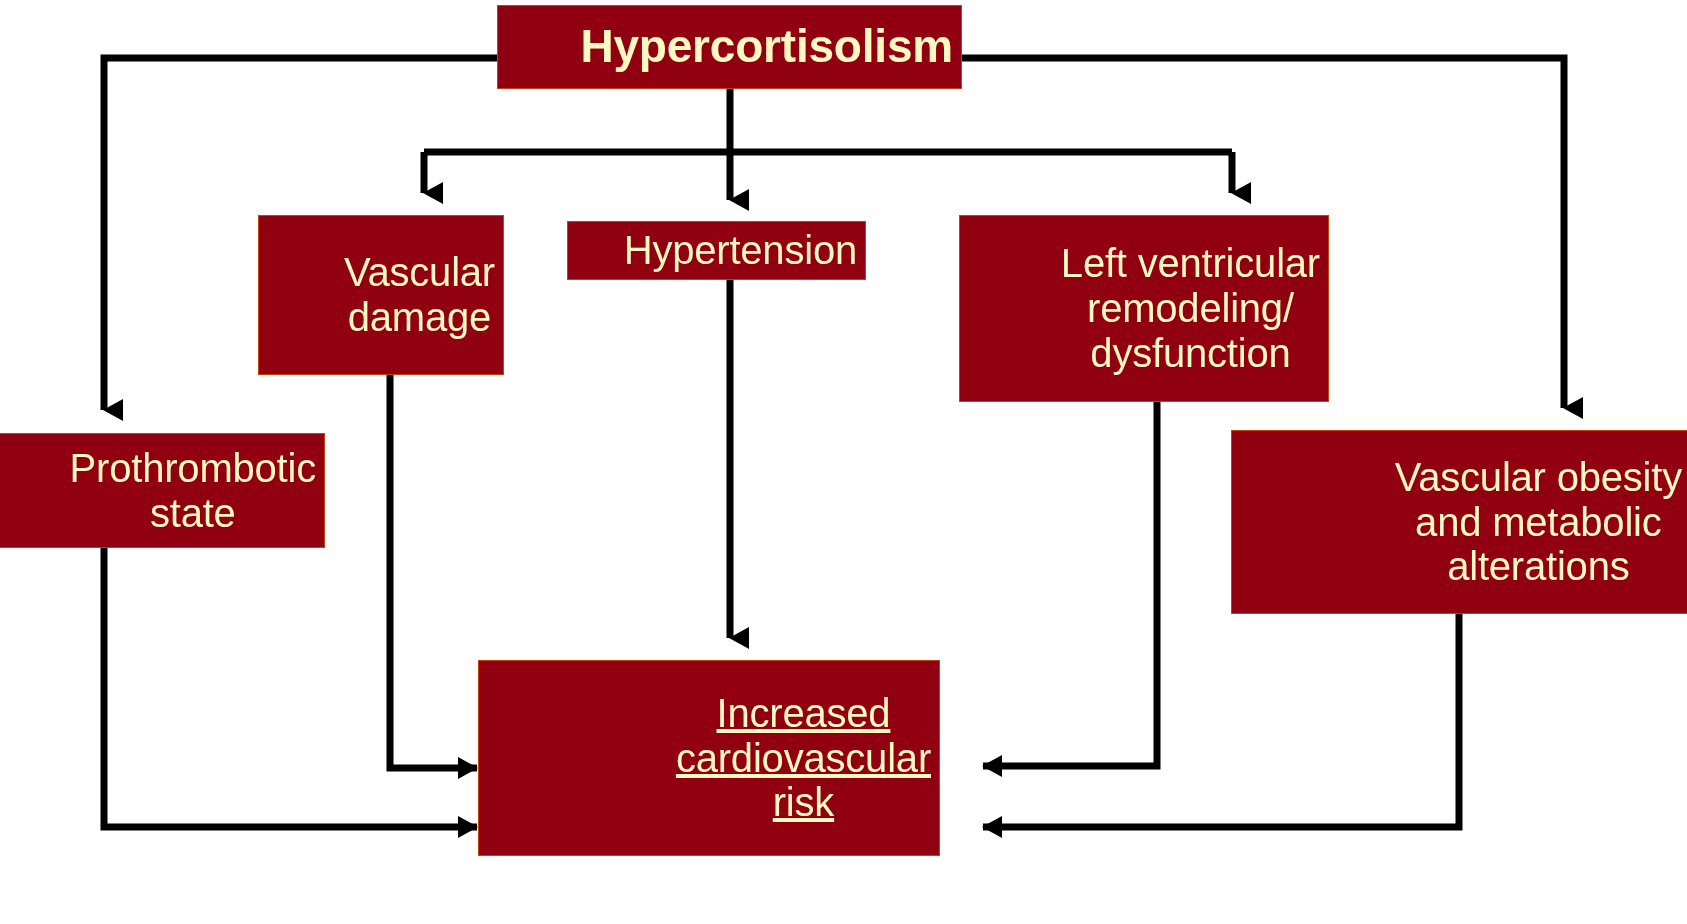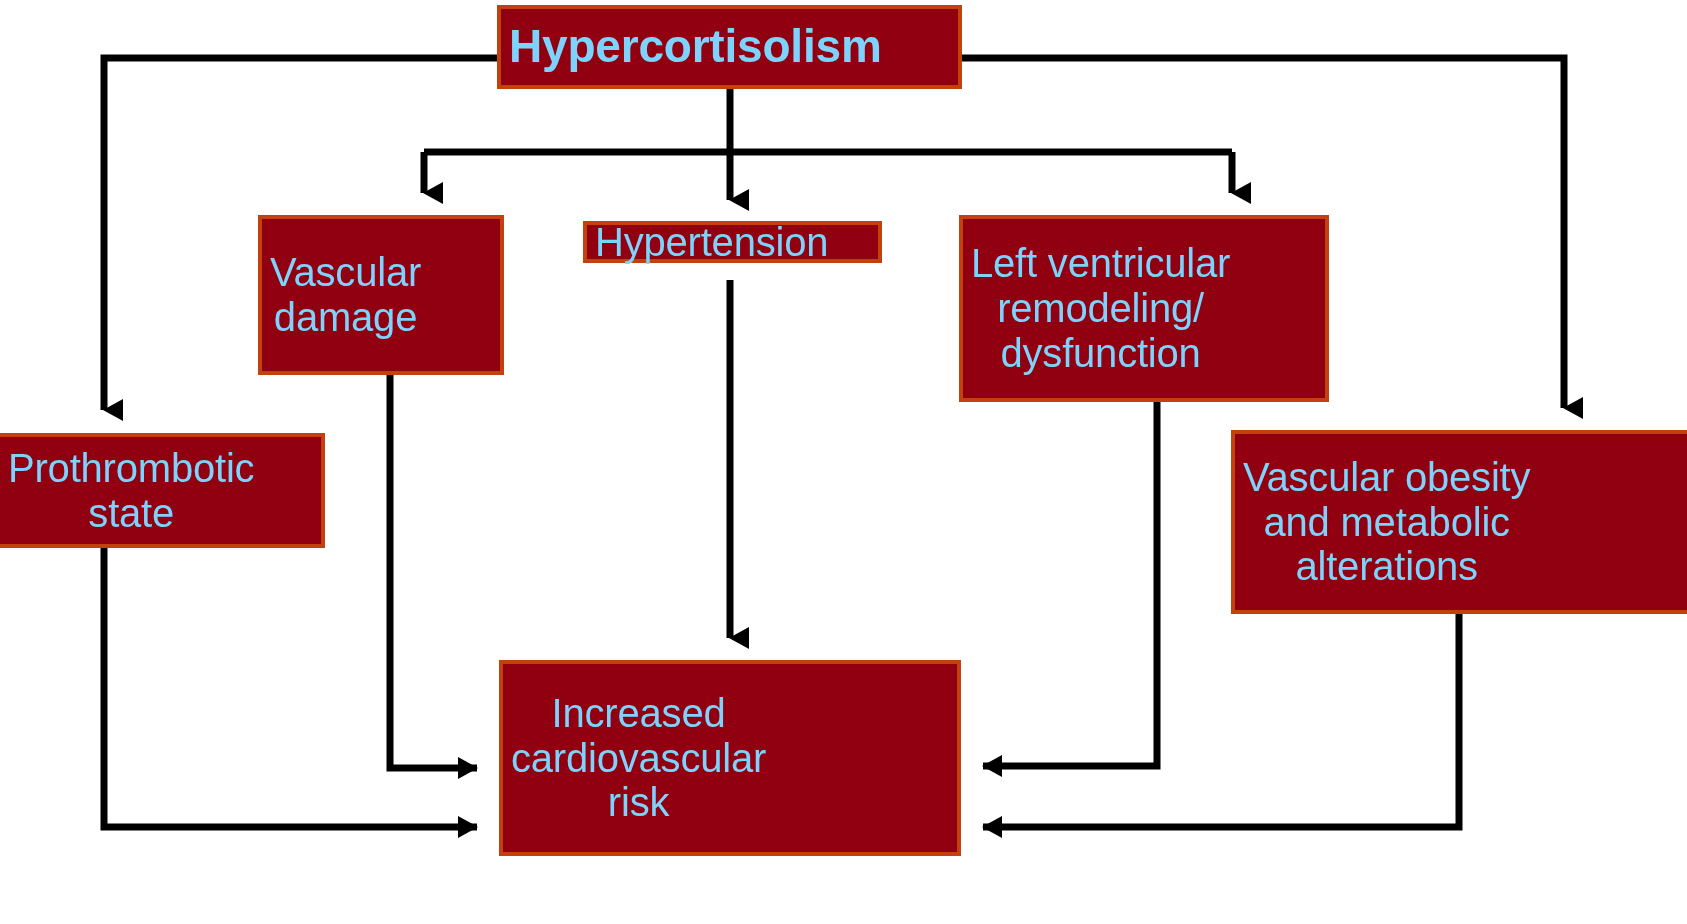--- a/index.html
+++ b/index.html
@@ -20,63 +20,64 @@
     left: 0;
     top: 0;
     width: 1687px;
     height: 924px;
     pointer-events: none;
   }
   .node {
     position: absolute;
     box-sizing: border-box;
     background: #900010;
-    border: 4px solid #c2410c;
-    color: #7dd3fc;
+    border: 1px solid #c2410c;
+    color: #fef9c3;
     display: flex;
     align-items: center;
-    justify-content: flex-start;
+    justify-content: flex-end;
     text-align: center;
     line-height: 1.12;
     letter-spacing: -0.2px;
     z-index: 5;
   }
   .node-label {
     display: block;
     padding: 0 8px;
     white-space: pre-line;
   }
   
   #node-hypercortisolism {
     left: 497px; top: 5px; width: 465px; height: 84px;
     font-size: 46px; font-weight: bold;
   }
   #node-vascular-damage {
     left: 258px; top: 215px; width: 246px; height: 160px;
     font-size: 40px;
   }
   #node-hypertension {
-    left: 583px; top: 221px; width: 299px; height: 42px;
+    left: 567px; top: 221px; width: 299px; height: 59px;
     font-size: 40px;
   }
   #node-lv-remodeling {
     left: 959px; top: 215px; width: 370px; height: 187px;
     font-size: 40px;
   }
   #node-prothrombotic-state {
     left: -4px; top: 433px; width: 329px; height: 115px;
     font-size: 40px;
   }
   #node-central-obesity {
     left: 1231px; top: 430px; width: 460px; height: 184px;
     font-size: 40px;
   }
   #node-increased-cv-risk {
-    left: 499px; top: 660px; width: 462px; height: 196px;
+    left: 478px; top: 660px; width: 462px; height: 196px;
     font-size: 40px;
+    text-decoration: underline;
   }
 </style>
 </head>
 <body>
 
 <div id="canvas">
 
   <svg id="edges" viewBox="0 0 1687 924" width="1687" height="924" xmlns="http://www.w3.org/2000/svg">
     <defs>
       <marker id="arrow-down" markerWidth="22" markerHeight="20" refX="11" refY="19" orient="auto" markerUnits="userSpaceOnUse">

